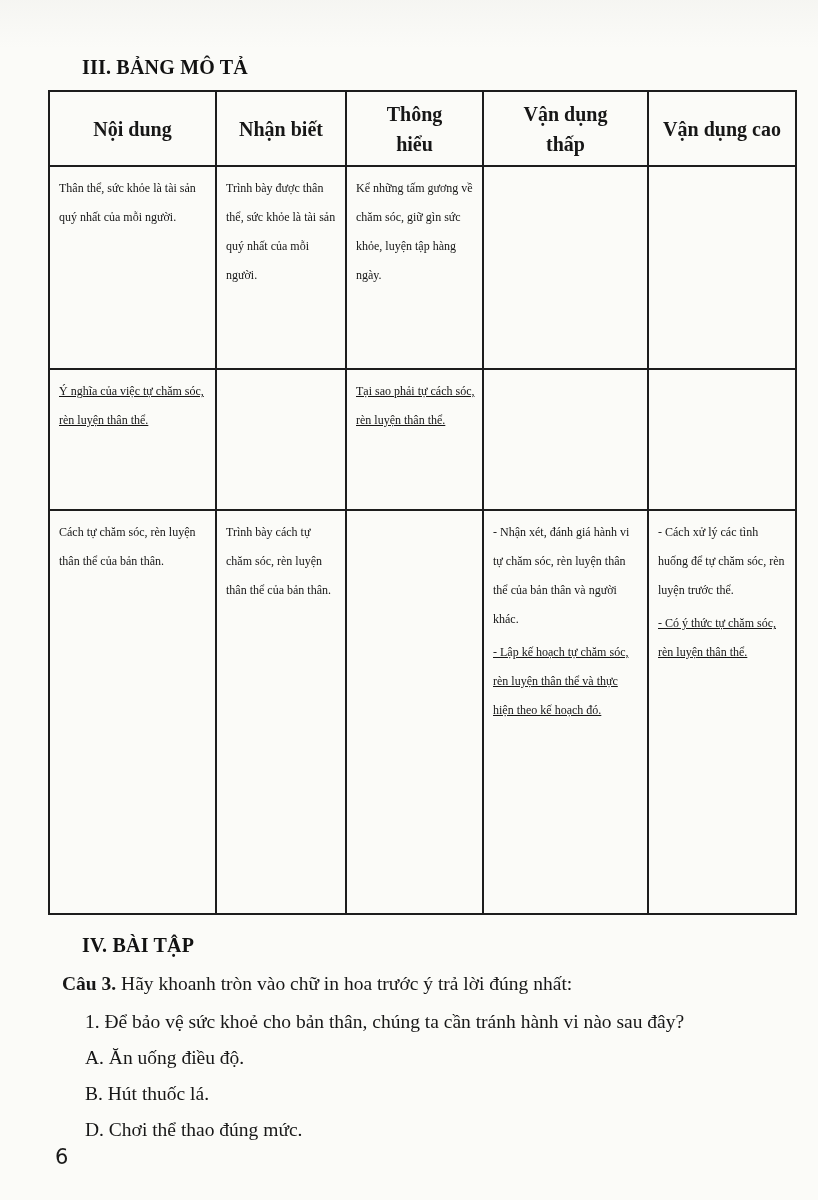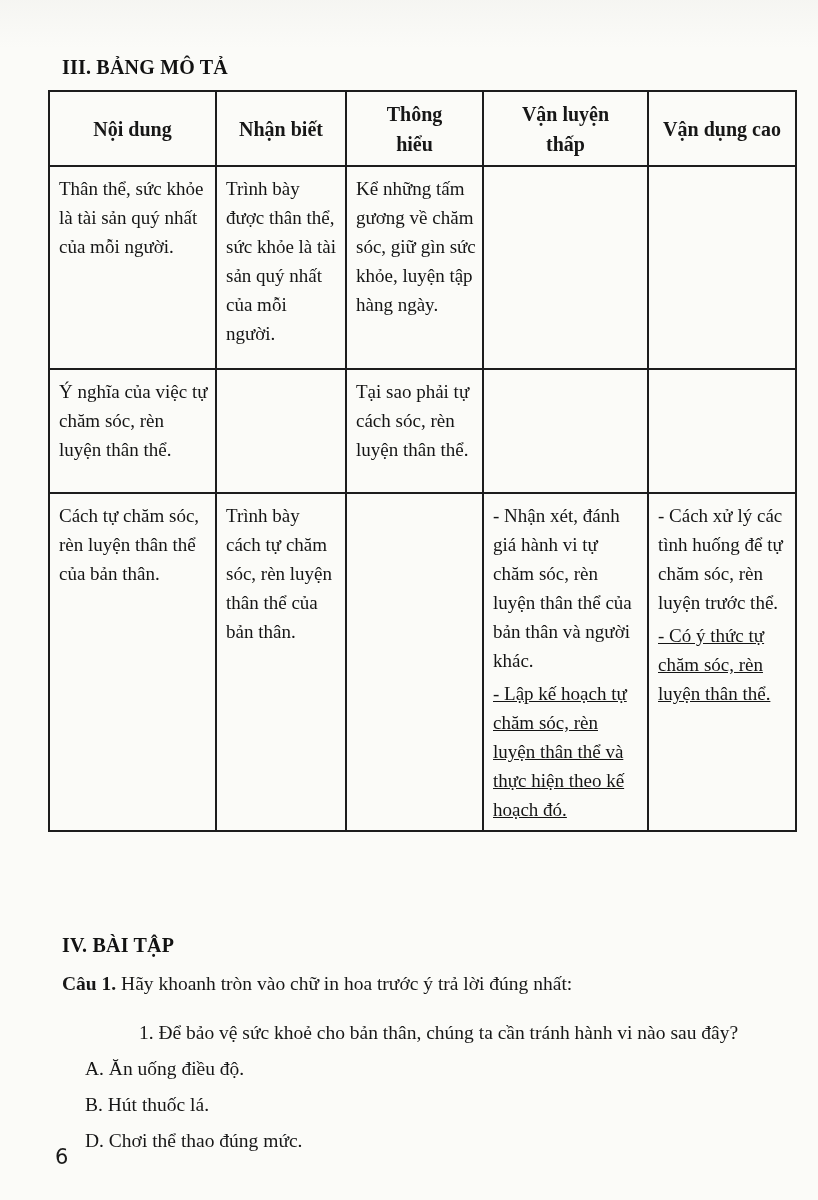--- a/index.html
+++ b/index.html
@@ -20,20 +20,21 @@
     background:
       linear-gradient(180deg, rgba(240,240,236,0.5) 0%, rgba(251,251,248,0) 4%),
       #fbfbf8;
   }
 
   .section-title {
     font-size: 20px;
     font-weight: bold;
     letter-spacing: 0.2px;
     color: #121212;
+    margin-left: 20px;
   }
 
   #title-3 { position: absolute; left: 62px; top: 56px; }
 
   table.desc-table {
     position: absolute;
     left: 48px;
     top: 90px;
     width: 747px;
     border-collapse: collapse;
@@ -55,49 +56,48 @@
     height: 75px;
     padding: 2px 4px;
   }
 
   th .hdr { display: inline-block; }
   th.narrow .hdr { max-width: 82px; }
   th.wrap2 .hdr { max-width: 118px; }
 
   table.desc-table td {
     vertical-align: top;
-    font-size: 19px;
+    font-size: 12px;
     line-height: 29px;
     padding: 7px 6px 6px 9px;
     color: #151515;
   }
 
   table.desc-table td p { margin: 0; }
   table.desc-table td p + p { margin-top: 4px; text-decoration: underline; }
 
   tr.row-1 td { height: 203px; }
-  tr.row-2 td { height: 124px; }
-  tr.row-3 td { height: 299px; }
+  tr.row-2 td { height: 141px; text-decoration: underline; }
+  tr.row-3 td { height: 404px; }
 
   .exercises {
     position: absolute;
     left: 62px;
     top: 932px;
     width: 730px;
     font-size: 19.5px;
     line-height: 26px;
   }
 
   .exercises .question-line { margin-top: 13px; }
   .exercises .question-line b { font-weight: bold; }
 
   .exercises .sub-question {
-    margin-top: 23px;
+    margin-top: 12px;
     margin-left: 23px;
-    text-align: center;
   }
 
   .exercises .option {
     margin-top: 10px;
     margin-left: 23px;
   }
 
   .page-number {
     position: absolute;
     left: 55px;
@@ -120,21 +120,21 @@
       <col style="width:130px">
       <col style="width:137px">
       <col style="width:165px">
       <col style="width:148px">
     </colgroup>
     <thead>
       <tr>
         <th><span class="hdr">Nội dung</span></th>
         <th><span class="hdr">Nhận biết</span></th>
         <th class="narrow"><span class="hdr">Thông hiểu</span></th>
-        <th class="wrap2"><span class="hdr">Vận luyện thấp</span></th>
+        <th class="wrap2"><span class="hdr">Vận dụng thấp</span></th>
         <th class="wrap2"><span class="hdr">Vận dụng cao</span></th>
       </tr>
     </thead>
     <tbody>
       <tr class="row-1">
         <td>
             <p>Thân thể, sức khỏe là tài sản quý nhất của mỗi người.</p>
           </td>
         <td>
             <p>Trình bày được thân thể, sức khỏe là tài sản quý nhất của mỗi người.</p>
@@ -171,21 +171,21 @@
         <td>
           <p>- Cách xử lý các tình huống để tự chăm sóc, rèn luyện trước thể.</p>
           <p>- Có ý thức tự chăm sóc, rèn luyện thân thể.</p>
         </td>
       </tr>
     </tbody>
   </table>
 
   <div class="exercises">
     <h2 class="section-title">IV. BÀI TẬP</h2>
-    <p class="question-line"><b>Câu 1.</b> <span>Hãy khoanh tròn vào chữ in hoa trước ý trả lời đúng nhất:</span></p>
+    <p class="question-line"><b>Câu 3.</b> <span>Hãy khoanh tròn vào chữ in hoa trước ý trả lời đúng nhất:</span></p>
     <p class="sub-question">1. Để bảo vệ sức khoẻ cho bản thân, chúng ta cần tránh hành vi nào sau đây?</p>
     <p class="option">A. Ăn uống điều độ.</p>
     <p class="option">B. Hút thuốc lá.</p>
     <p class="option">D. Chơi thể thao đúng mức.</p>
   </div>
 
   <div class="page-number">6</div>
 
 </div>
 

